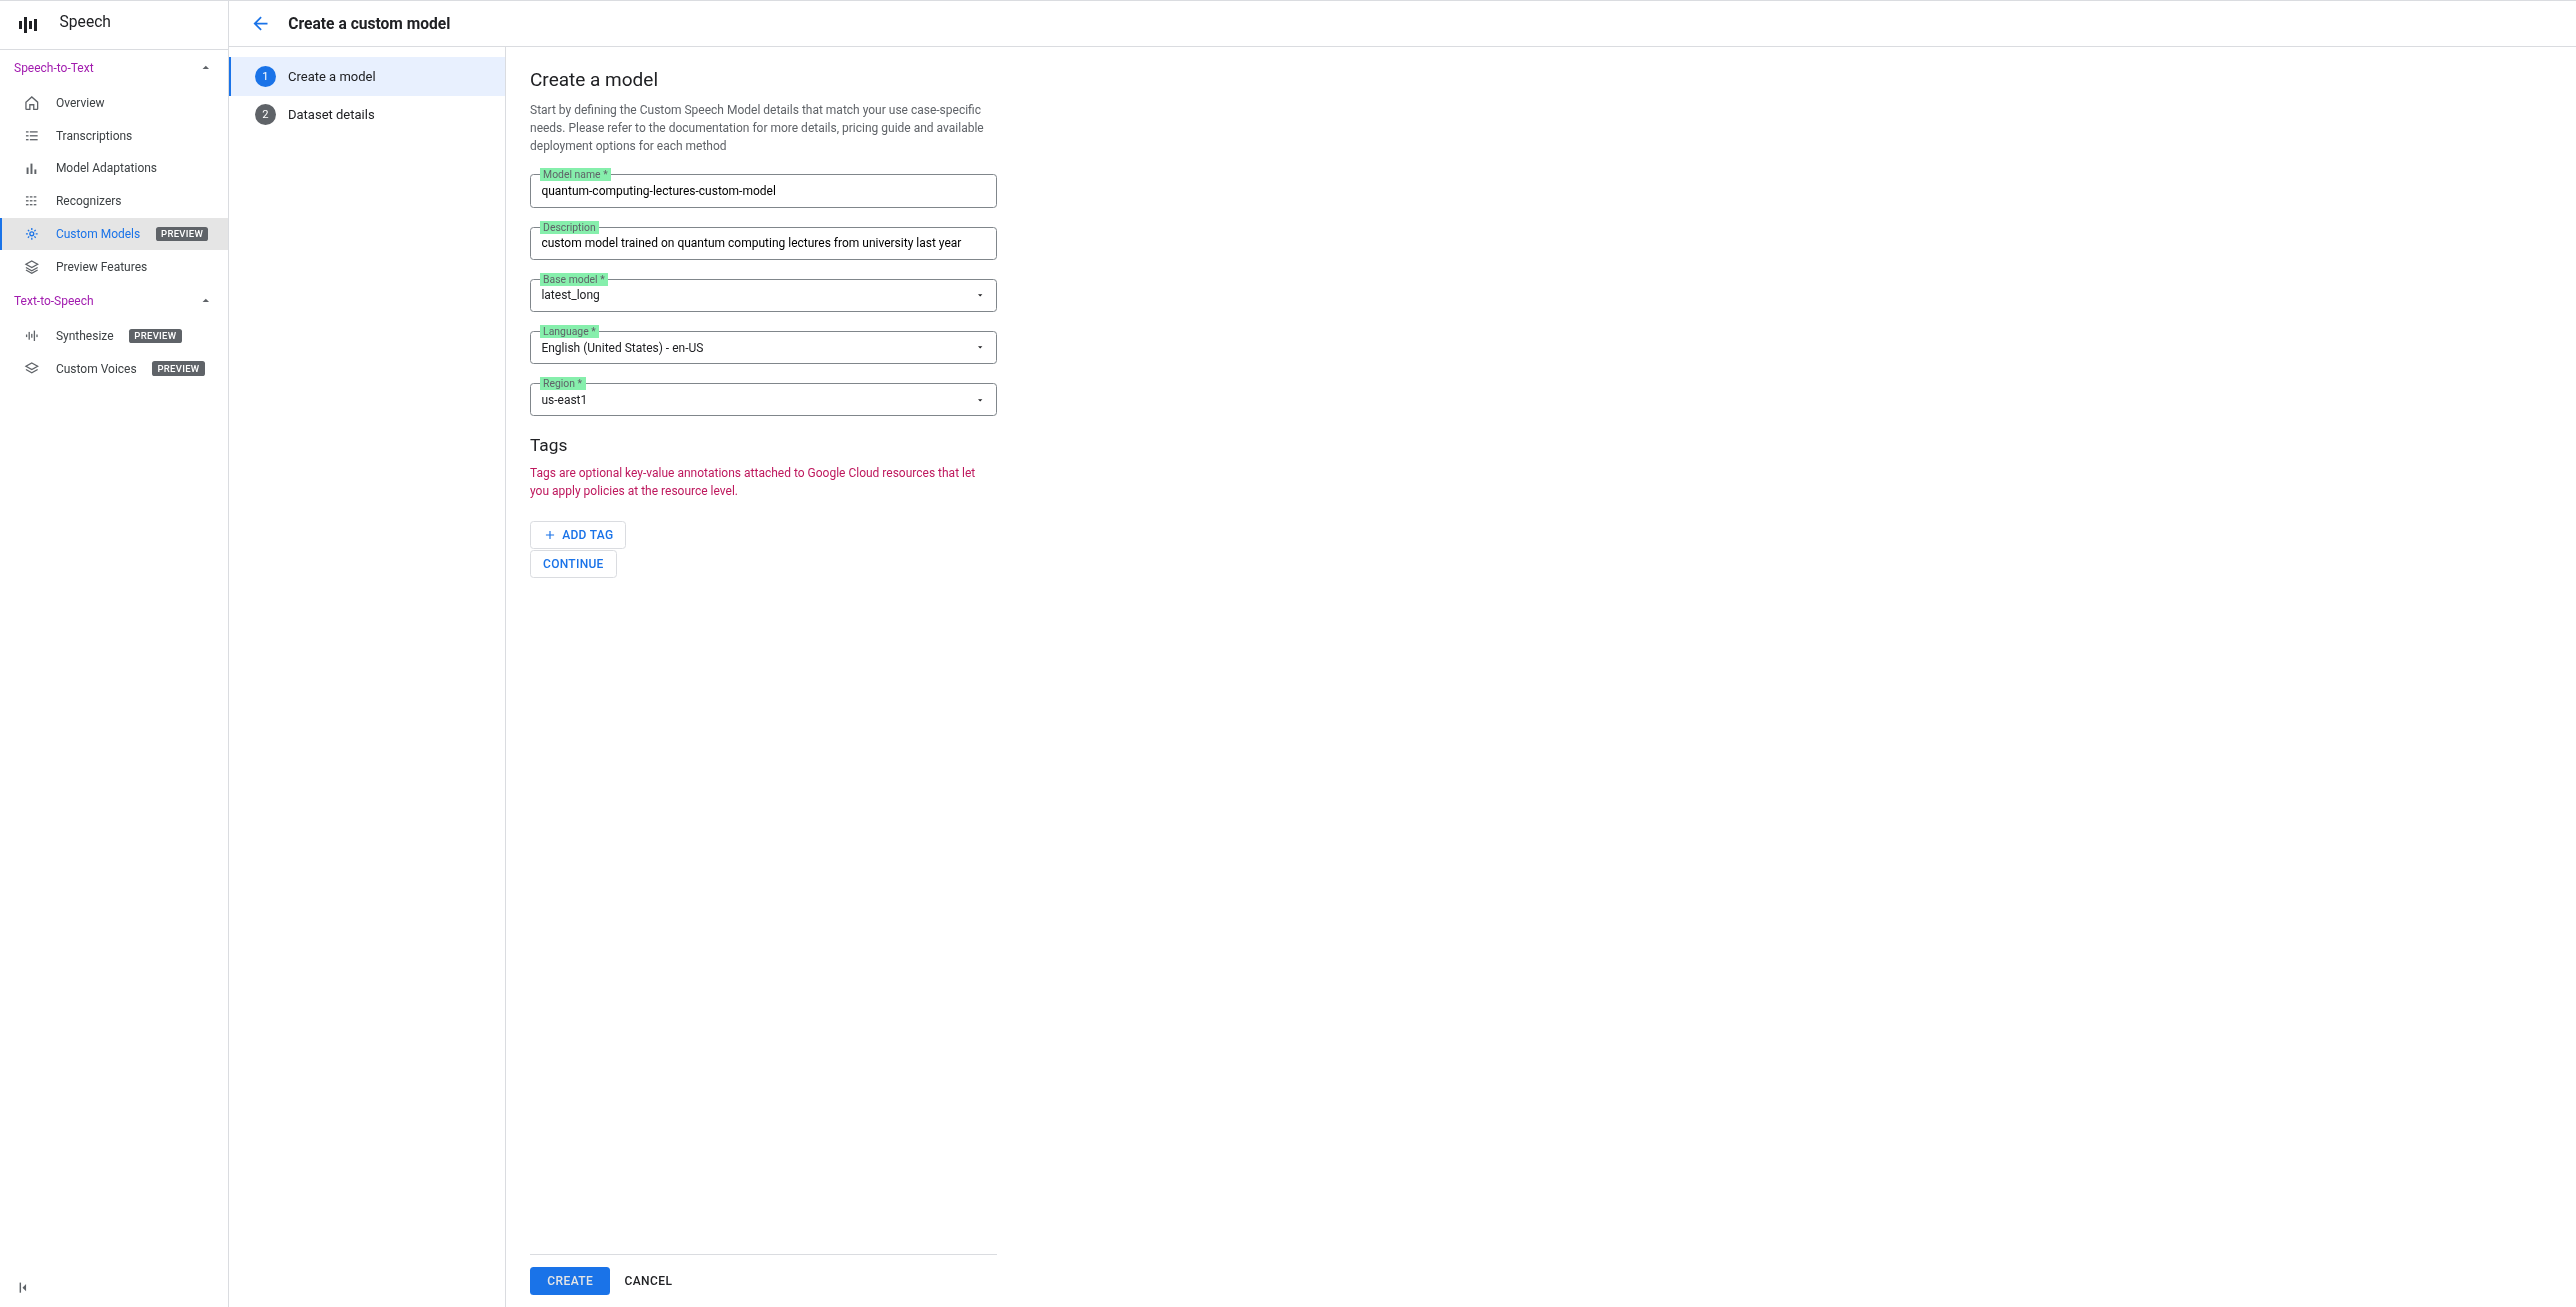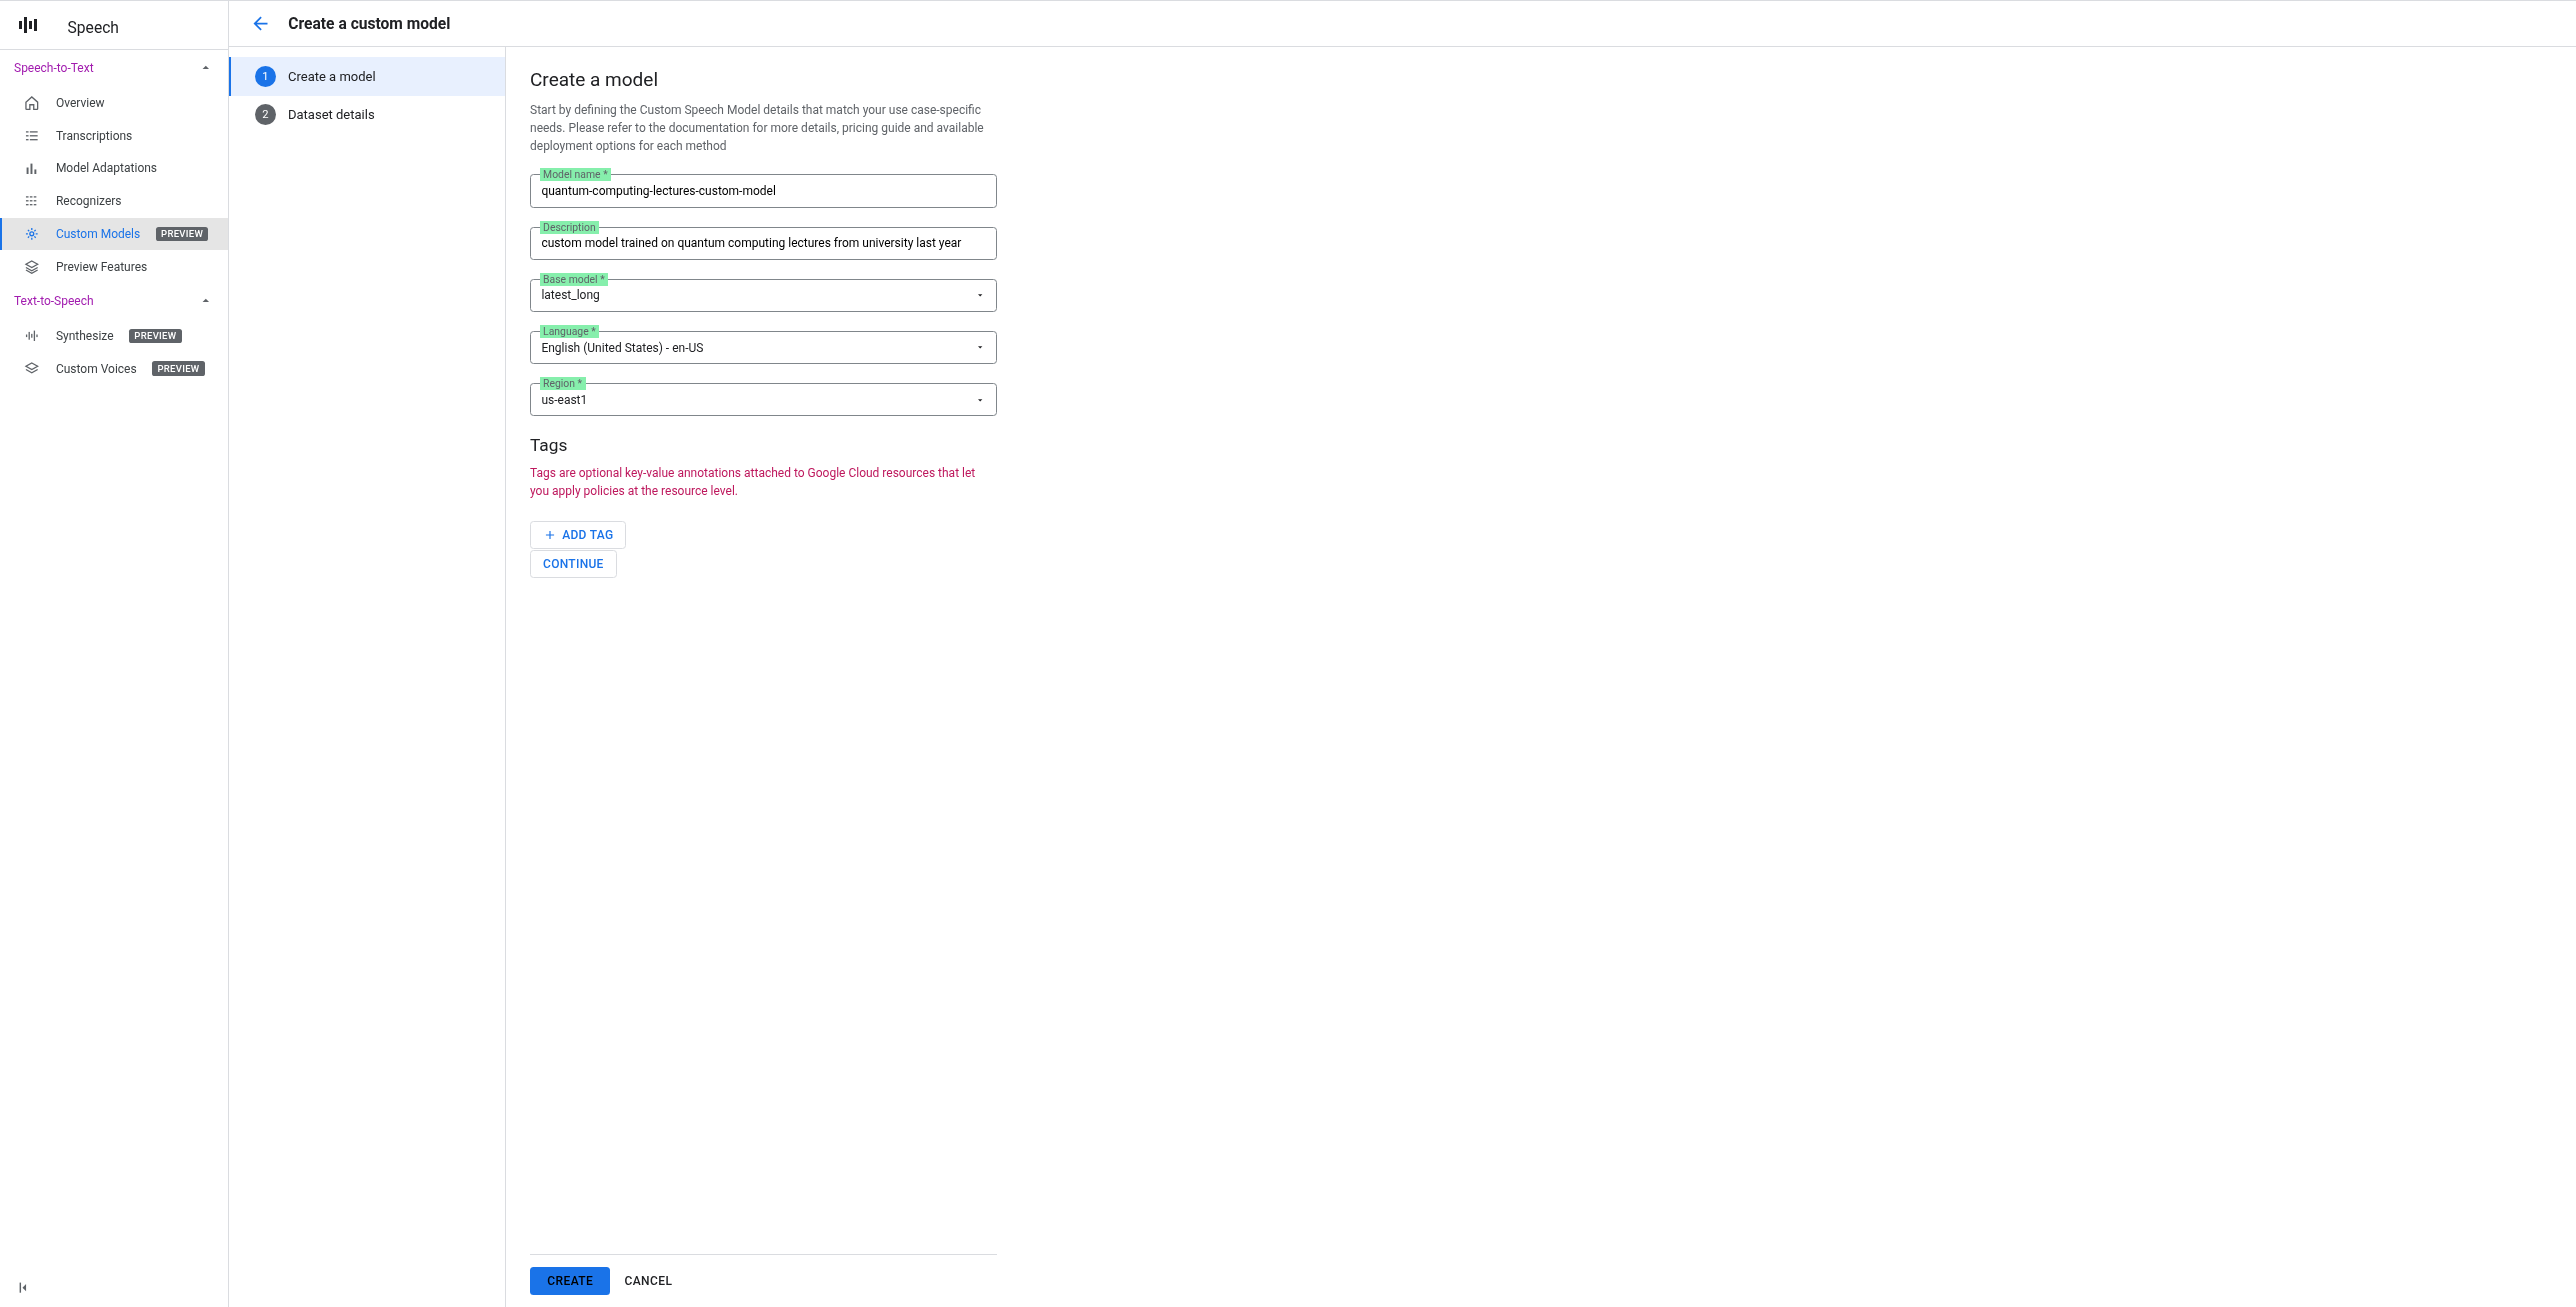--- a/index.html
+++ b/index.html
@@ -20,24 +20,24 @@
 }
 .sidebar {
   width: 229px;
   border-right: 0.9px solid #dadce0;
   display: flex;
   flex-direction: column;
   position: relative;
 }
 .sidebar-header {
   display: flex;
-  align-items: flex-end;
+  align-items: flex-start;
   padding: 12px 15.6px;
   border-bottom: 0.9px solid #dadce0;
-  gap: 28px;
+  gap: 20px;
 }
 .sidebar-header-title {
   font-size: 15.6px;
   font-weight: 400;
 }
 .sidebar-section-header {
   display: flex;
   align-items: center;
   justify-content: space-between;
   padding: 10.4px 14px 10.4px 14px;
@@ -223,21 +223,21 @@
 }
 .footer {
   border-top: 0.9px solid #dadce0;
   padding: 12px 0 12px 0;
   display: flex;
   gap: 14px;
   max-width: 467px;
 }
 .primary-btn {
   background: #1a73e8;
-  color: #000000;
+  color: #e5e5e5;
   border: none;
   padding: 7px 17.3px;
   border-radius: 3.5px;
   font-size: 12px;
   font-weight: 500;
   cursor: pointer;
   letter-spacing: 0.4px;
 }
 .text-btn {
   background: transparent;

